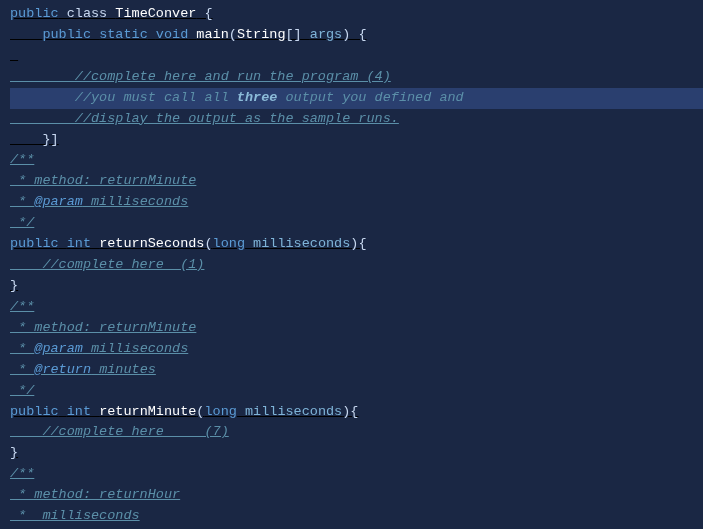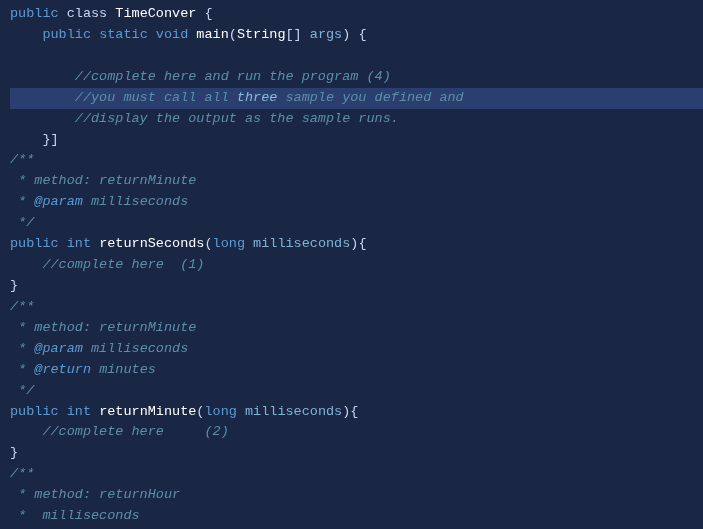--- a/index.html
+++ b/index.html
@@ -27,20 +27,21 @@
 
     .code-block {
       padding: 4px 0 4px 10px;
       line-height: 1.55;
     }
 
     .line {
       display: block;
       white-space: pre;
       padding-left: 0;
+      text-decoration: underline;
     }
 
     
     .kw { color: #5b9bd5; } 
     .class-name { color: #ffffff; } 
     .plain { color: #c8d8f0; } 
     .comment { color: #5b8fa8; font-style: italic; } 
     .javadoc { color: #5b8fa8; font-style: italic; } 
     .javadoc-tag { color: #5b9bd5; font-style: italic; } 
     .highlight-line {
@@ -58,21 +59,21 @@
   <div class="code-block">
 
     <span class="line"><span class="kw">public</span><span class="plain"> class </span><span class="class-name">TimeConver</span><span class="plain"> {</span></span>
 
     <span class="line"><span class="plain">    </span><span class="kw">public</span><span class="plain"> </span><span class="kw">static</span><span class="plain"> </span><span class="kw">void</span><span class="plain"> </span><span class="class-name">main</span><span class="plain">(</span><span class="class-name">String</span><span class="plain">[] </span><span class="param">args</span><span class="plain">) {</span></span>
 
     <span class="line"> </span>
 
     <span class="line comment">        //complete here and run the program (4)</span>
 
-    <span class="highlight-line"><span class="comment">        //you must call all </span><span class="comment" style="color:#8bbbd8;font-weight:normal;font-style:italic;">three</span><span class="comment"> sample you defined and</span></span>
+    <span class="highlight-line"><span class="comment">        //you must call all </span><span class="comment" style="color:#8bbbd8;font-weight:bold;font-style:italic;">three</span><span class="comment"> output you defined and</span></span>
 
     <span class="line comment">        //display the output as the sample runs.</span>
 
     <span class="line"><span class="plain">    }</span><span class="brace">]</span></span>
 
     <span class="line javadoc">/**</span>
     <span class="line javadoc"> * method: returnMinute</span>
     <span class="line javadoc"> * <span class="javadoc-tag">@param</span> milliseconds</span>
     <span class="line javadoc"> */</span>
 
@@ -80,21 +81,21 @@
     <span class="line comment">    //complete here  (1)</span>
     <span class="line"><span class="plain">}</span></span>
 
     <span class="line javadoc">/**</span>
     <span class="line javadoc"> * method: returnMinute</span>
     <span class="line javadoc"> * <span class="javadoc-tag">@param</span> milliseconds</span>
     <span class="line javadoc"> * <span class="javadoc-tag">@return</span> minutes</span>
     <span class="line javadoc"> */</span>
 
     <span class="line"><span class="kw">public</span><span class="plain"> </span><span class="kw">int</span><span class="plain"> </span><span class="class-name">returnMinute</span><span class="plain">(</span><span class="kw">long</span><span class="plain"> </span><span class="param">milliseconds</span><span class="plain">){</span></span>
-    <span class="line comment">    //complete here     (2)</span>
+    <span class="line comment">    //complete here     (7)</span>
     <span class="line"><span class="plain">}</span></span>
 
     <span class="line javadoc">/**</span>
     <span class="line javadoc"> * method: returnHour</span>
     <span class="line javadoc"> *  milliseconds</span>
 
   </div>
 </div>
 
 </body></html>

